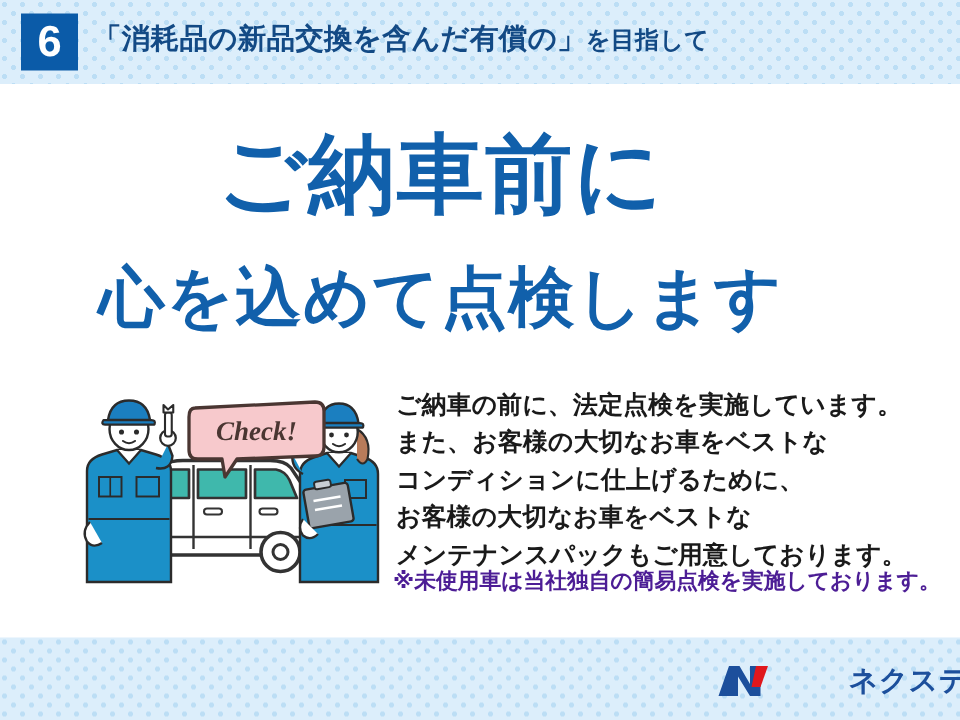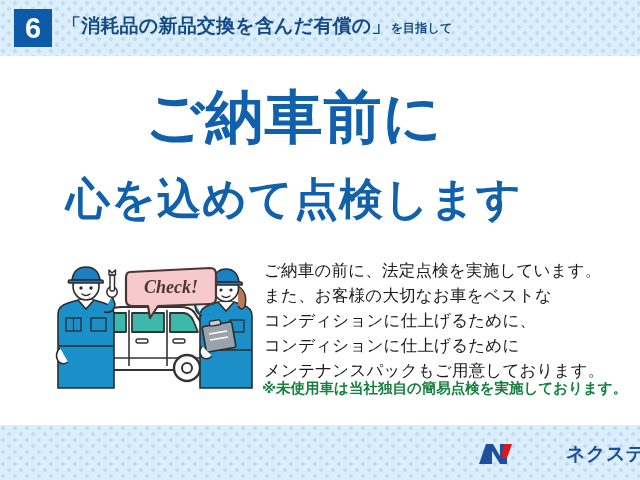--- a/index.html
+++ b/index.html
@@ -60,21 +60,21 @@
     position: absolute;
     left: 62px;
     top: 13px;
     color: #134a85;
     font-size: 19px;
     font-weight: bold;
     white-space: nowrap;
     letter-spacing: 0.2px;
   }
   .header-title .tail {
-    font-size: 12px;
+    font-size: 16px;
   }
 
   
   .headline {
     position: absolute;
     left: 0;
     width: 588px;
     text-align: center;
     color: #1160ab;
     font-weight: bold;
@@ -95,30 +95,31 @@
   
   .body-copy {
     position: absolute;
     left: 264px;
     top: 258px;
     width: 368px;
     color: #1a1a1a;
     font-size: 16.5px;
     line-height: 25px;
     letter-spacing: 0.2px;
+    font-weight: bold;
   }
   .body-copy .line {
     white-space: nowrap;
   }
   .note-line {
     position: absolute;
     left: 262px;
     top: 378px;
     width: 372px;
-    color: #15803d;
+    color: #4c1d95;
     font-size: 14.5px;
     font-weight: bold;
     line-height: 20px;
     white-space: nowrap;
   }
 
   
   .illustration {
     position: absolute;
     left: 52px;
@@ -167,21 +168,21 @@
     <span>「消耗品の新品交換を含んだ有償の」</span><span class="tail">を目指して</span>
   </div>
 
   <div class="headline headline-1">ご納車前に</div>
   <div class="headline headline-2">心を込めて点検します</div>
 
   <div class="body-copy">
     <div class="line">ご納車の前に、法定点検を実施しています。</div>
     <div class="line">また、お客様の大切なお車をベストな</div>
     <div class="line">コンディションに仕上げるために、</div>
-    <div class="line">コンディションに仕上げるために</div>
+    <div class="line">お客様の大切なお車をベストな</div>
     <div class="line">メンテナンスパックもご用意しております。</div>
   </div>
 
   <div class="note-line">※未使用車は当社独自の簡易点検を実施しております。</div>
 
   <div class="illustration">
     <svg width="212" height="132" viewBox="0 0 212 132" xmlns="http://www.w3.org/2000/svg">
 
       <g>
 

